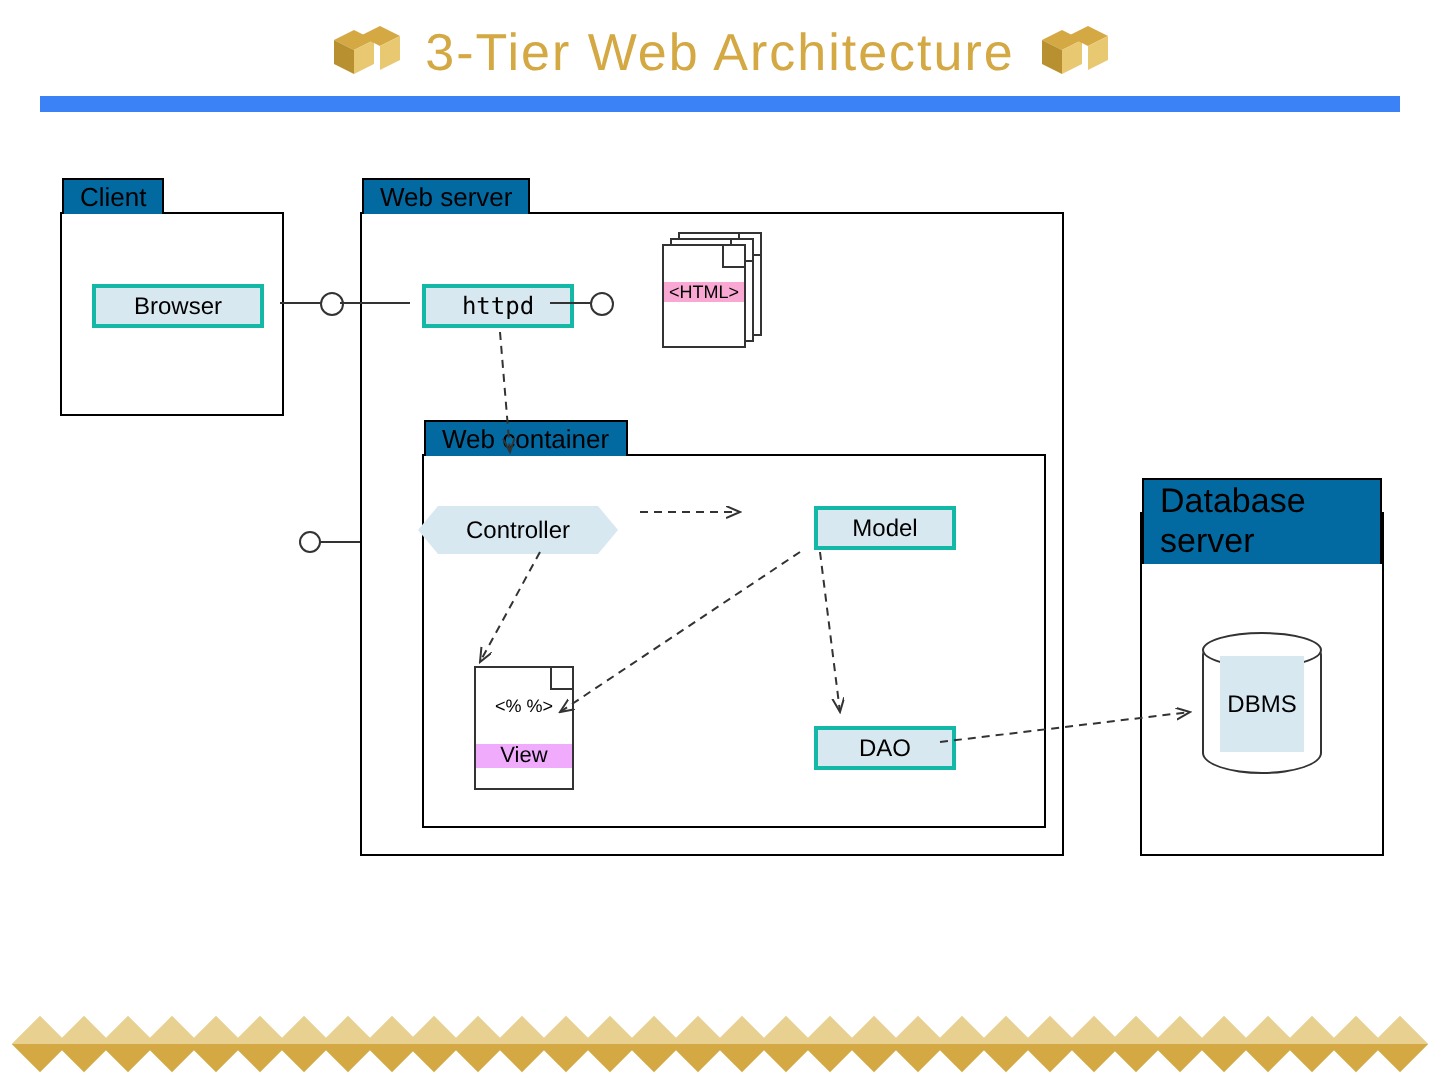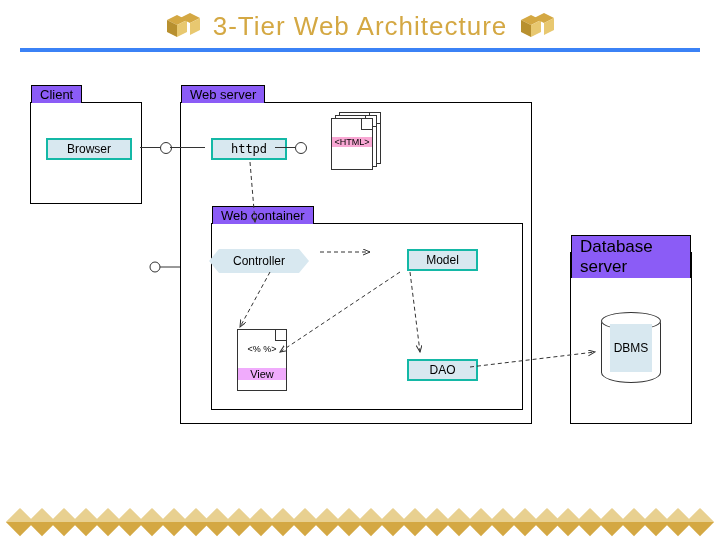--- a/index.html
+++ b/index.html
@@ -1,22 +1,22 @@
 <!DOCTYPE html>
 <html><head>
 <meta charset="utf-8">
 <style>
 body{margin:0;width:720px;height:540px;background:#fff;font-family:Arial,sans-serif;position:relative;overflow:hidden}
-.title-bar{display:flex;align-items:center;justify-content:center;padding:8px 0 4px;gap:9px;border-bottom:4px solid #3b82f6;margin:0 20px}
+.title-bar{display:flex;align-items:center;justify-content:center;padding:8px 0 4px;gap:9px;border-bottom:8px solid #3b82f6;margin:0 20px}
 .title{font-size:26px;color:#d4a843;font-weight:400;letter-spacing:1px}
 .cube-icon{width:42px;height:36px;position:relative}
 .cube-icon svg{width:100%;height:100%}
 .diagram-area{position:relative;width:680px;height:400px;margin:20px auto 0}
 .package{position:absolute;border:1px solid #000}
-.package-tab{position:absolute;top:-18px;left:0;background:#8b5cf6;border:1px solid #000;border-bottom:none;padding:1px 8px;font-size:13px}
+.package-tab{position:absolute;top:-18px;left:0;background:#0369a1;border:1px solid #000;border-bottom:none;padding:1px 8px;font-size:13px}
 .component{position:absolute;background:#d8e8f0;border:2px solid #14b8a6;padding:2px 6px;font-size:12px;text-align:center}
 .pages{position:absolute}
 .page{position:absolute;width:40px;height:50px;background:#fff;border:1px solid #333}
 .page-fold{position:absolute;top:0;right:0;width:10px;height:10px;background:#fff;border-left:1px solid #333;border-bottom:1px solid #333}
 .hexagon{position:absolute;width:80px;height:24px;background:#d8e8f0;display:flex;align-items:center;justify-content:center;font-size:12px}
 .hexagon::before,.hexagon::after{content:'';position:absolute;width:0;height:0;border-top:12px solid transparent;border-bottom:12px solid transparent}
 .hexagon::before{left:-10px;border-right:10px solid #d8e8f0}
 .hexagon::after{right:-10px;border-left:10px solid #d8e8f0}
 .cylinder{position:absolute;width:60px;height:70px;display:flex;align-items:center;justify-content:center;font-size:12px}
 .cylinder::before{content:'';position:absolute;inset:0;border:1px solid #333;border-radius:50%/15%}

